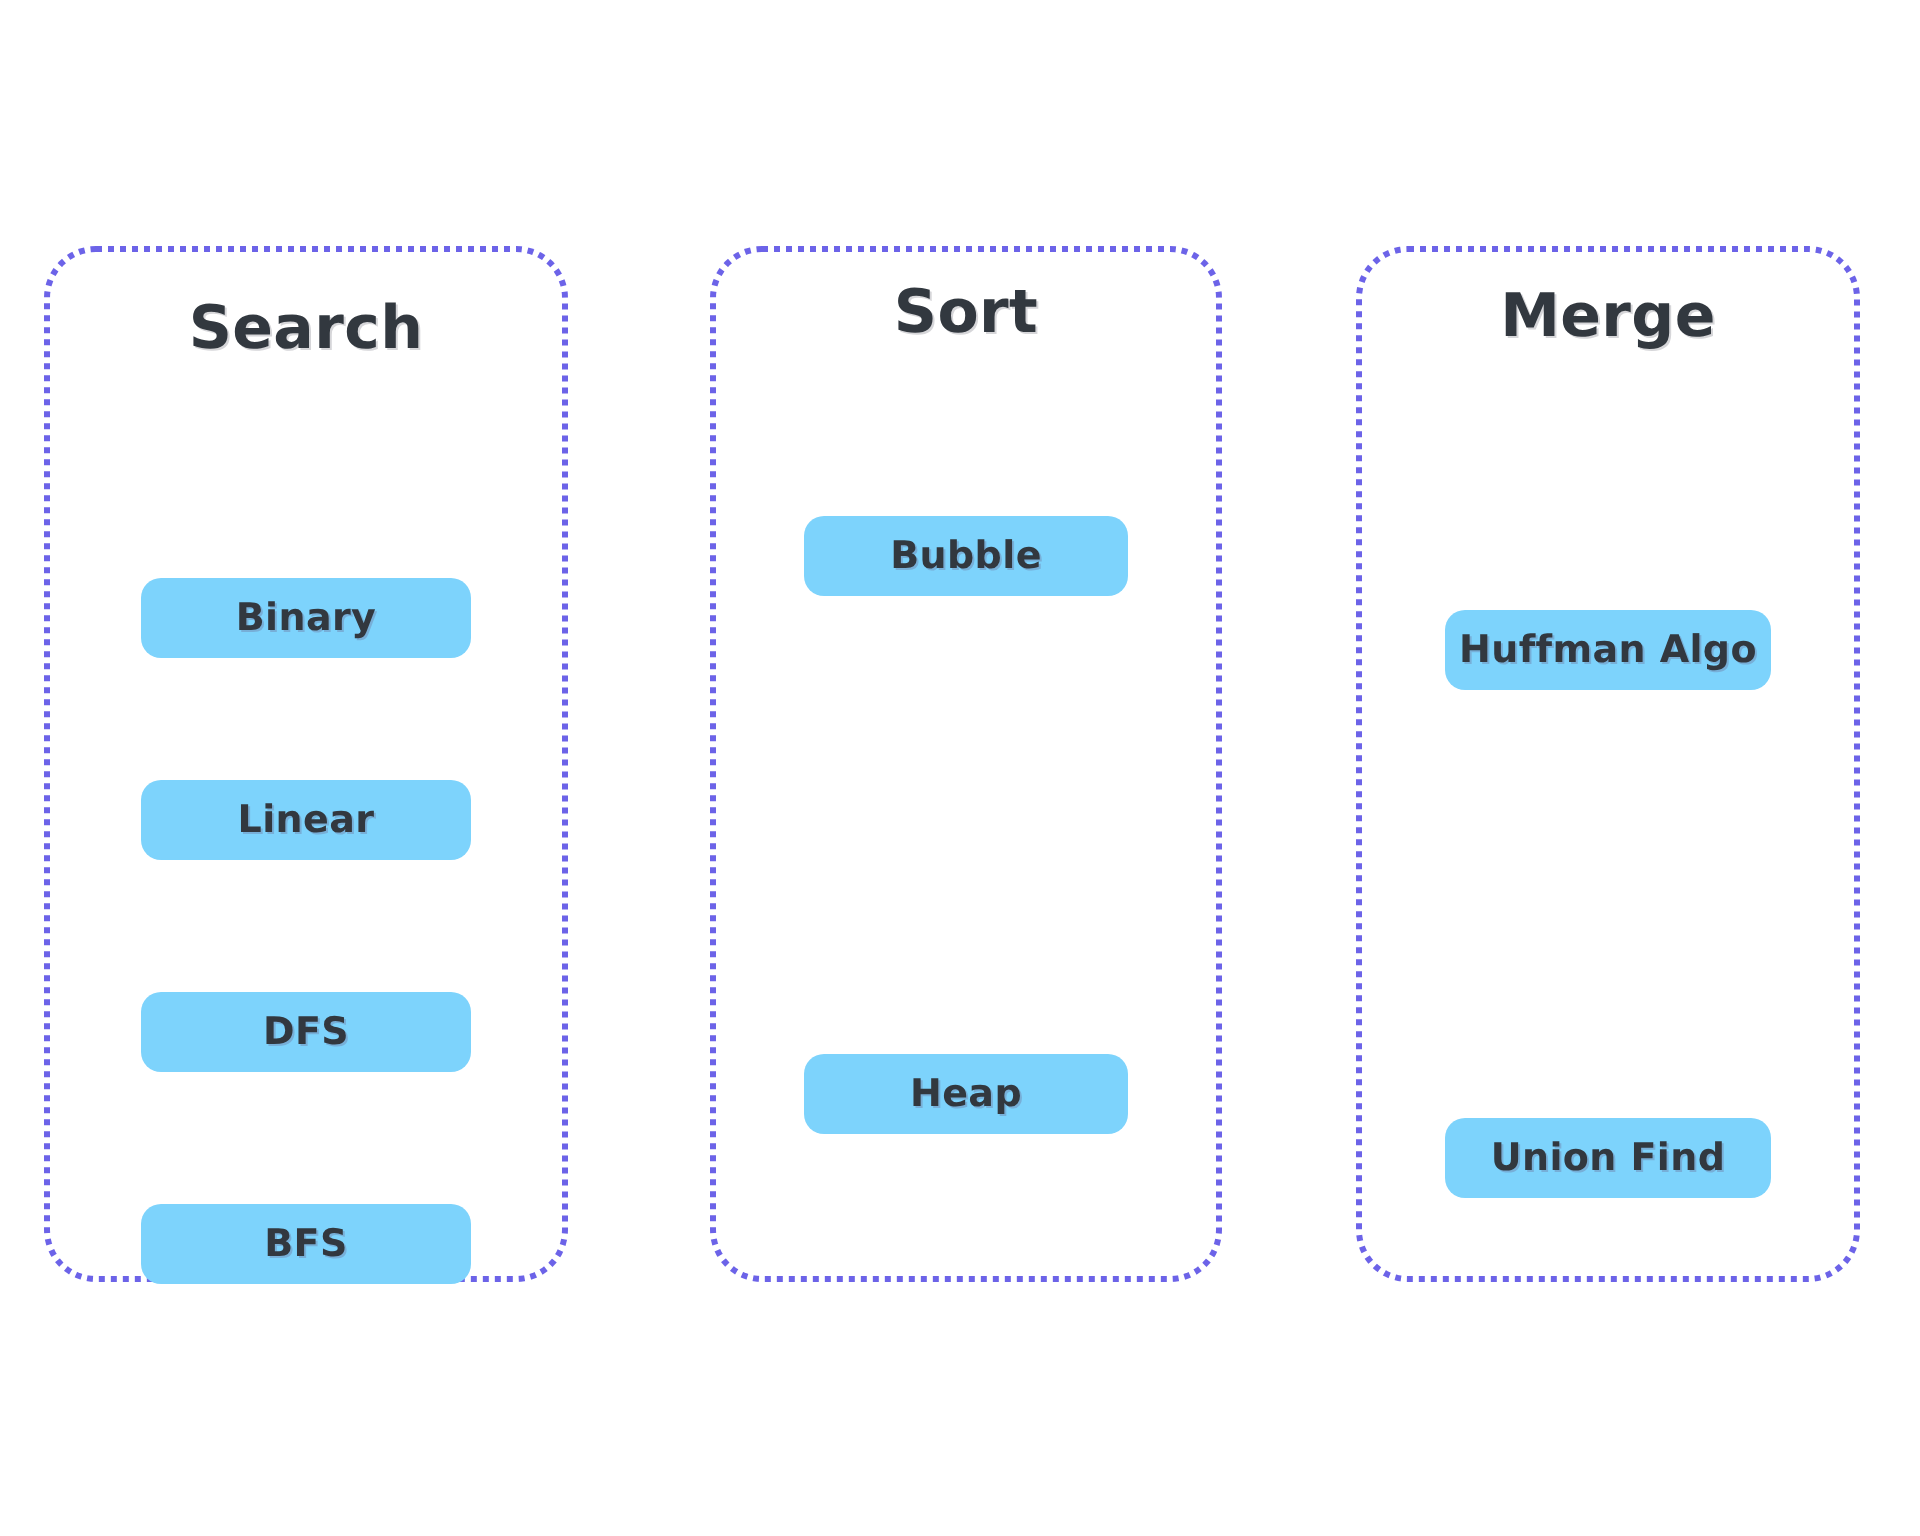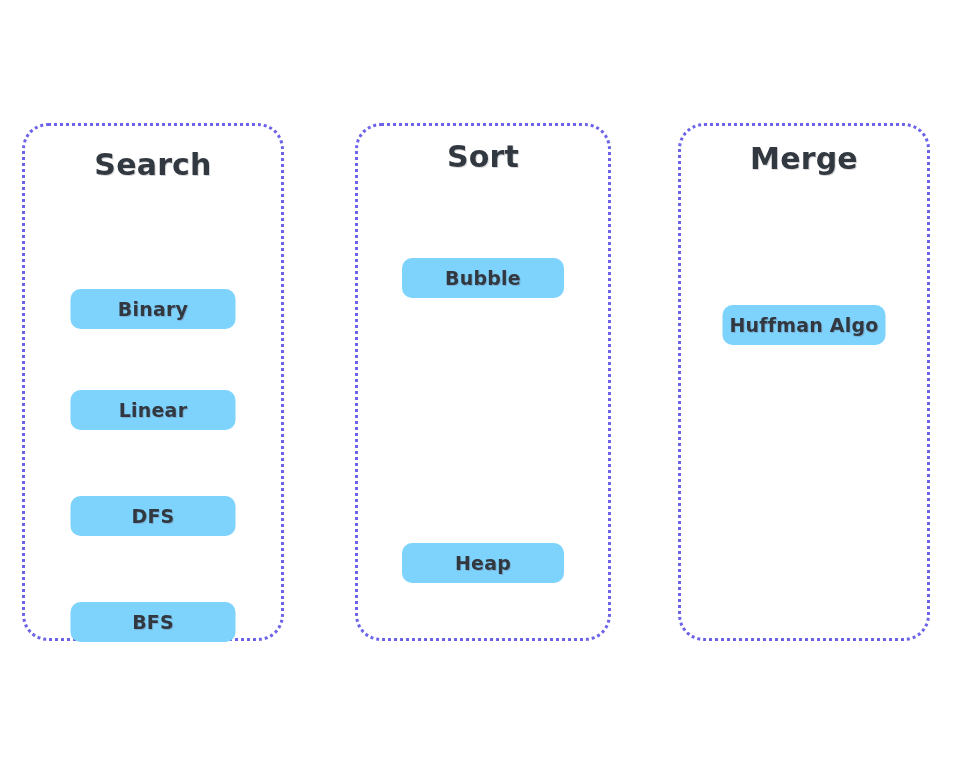--- a/index.html
+++ b/index.html
@@ -98,24 +98,25 @@
       <div class="pill" style="top:183px">Linear</div>
       <div class="pill" style="top:289px">DFS</div>
       <div class="pill" style="top:395px">BFS</div>
     </div>
   </section>
 
   <section class="card" id="card-sort">
     <h2 class="card-title">Sort</h2>
     <div class="pill-stack">
       <div class="pill" style="top:59px">Bubble</div>
-      <div class="pill" style="top:344px">Heap</div>
+      <div class="pill" style="top:328px">Heap</div>
     </div>
   </section>
 
   <section class="card" id="card-basic">
     <h2 class="card-title">Merge</h2>
     <div class="pill-stack">
       <div class="pill" style="top:104px">Huffman Algo</div>
+      <div class="pill" style="top:358px">Union Find</div>
     </div>
   </section>
 
 </div>
 
 </body></html>

